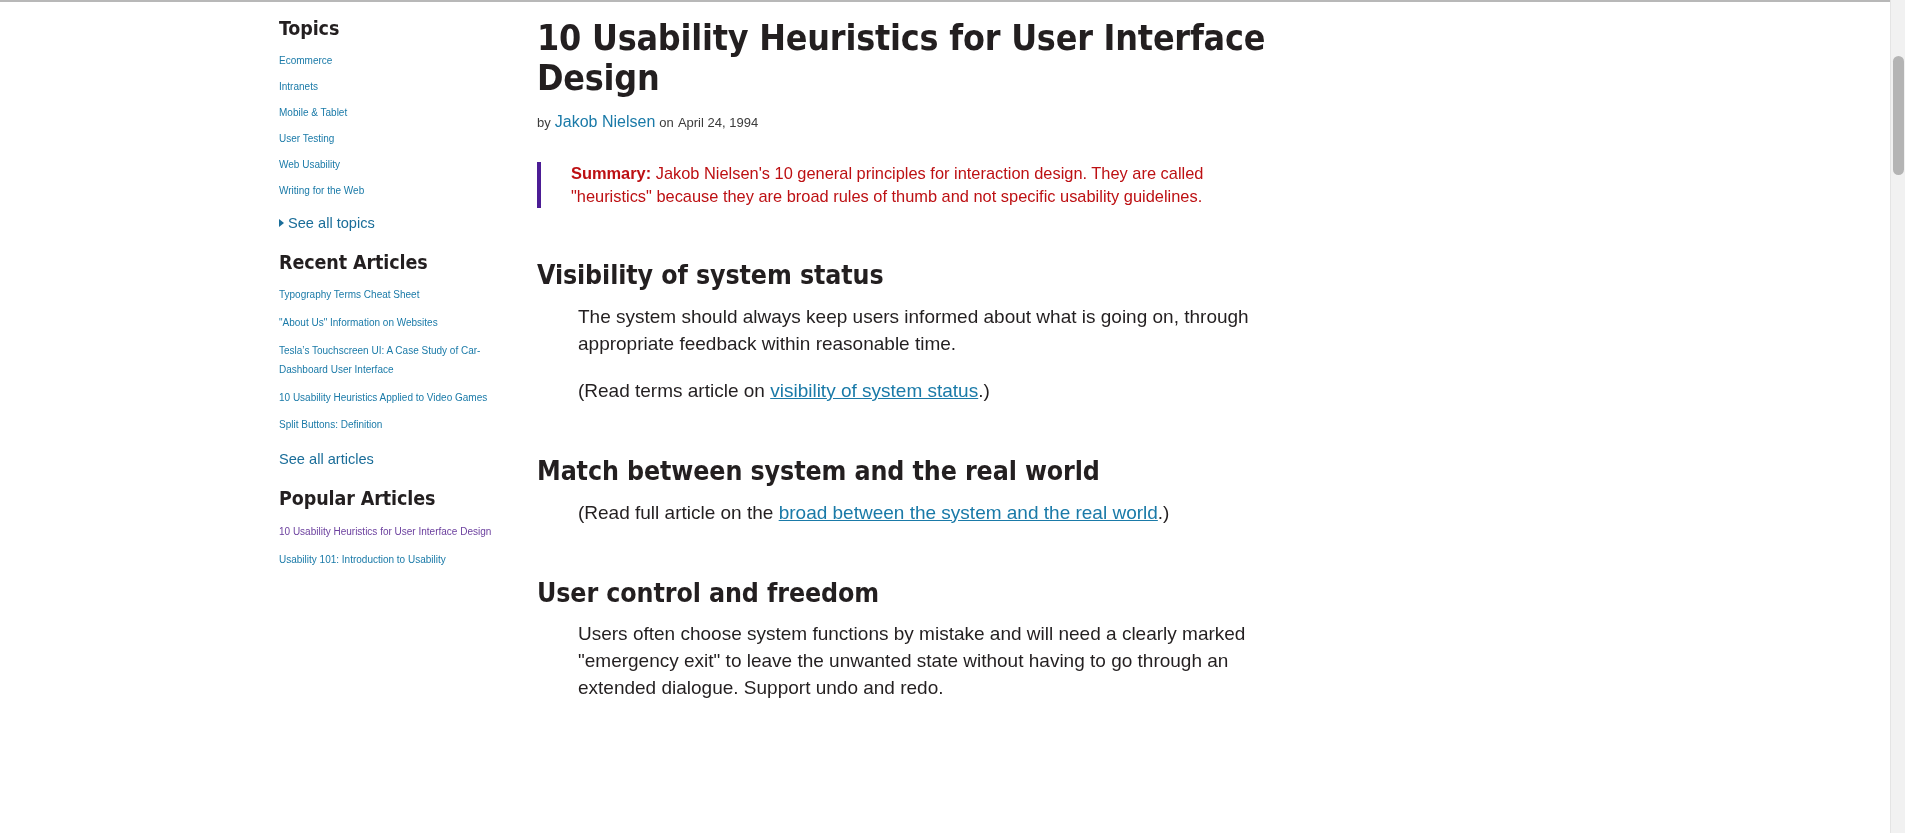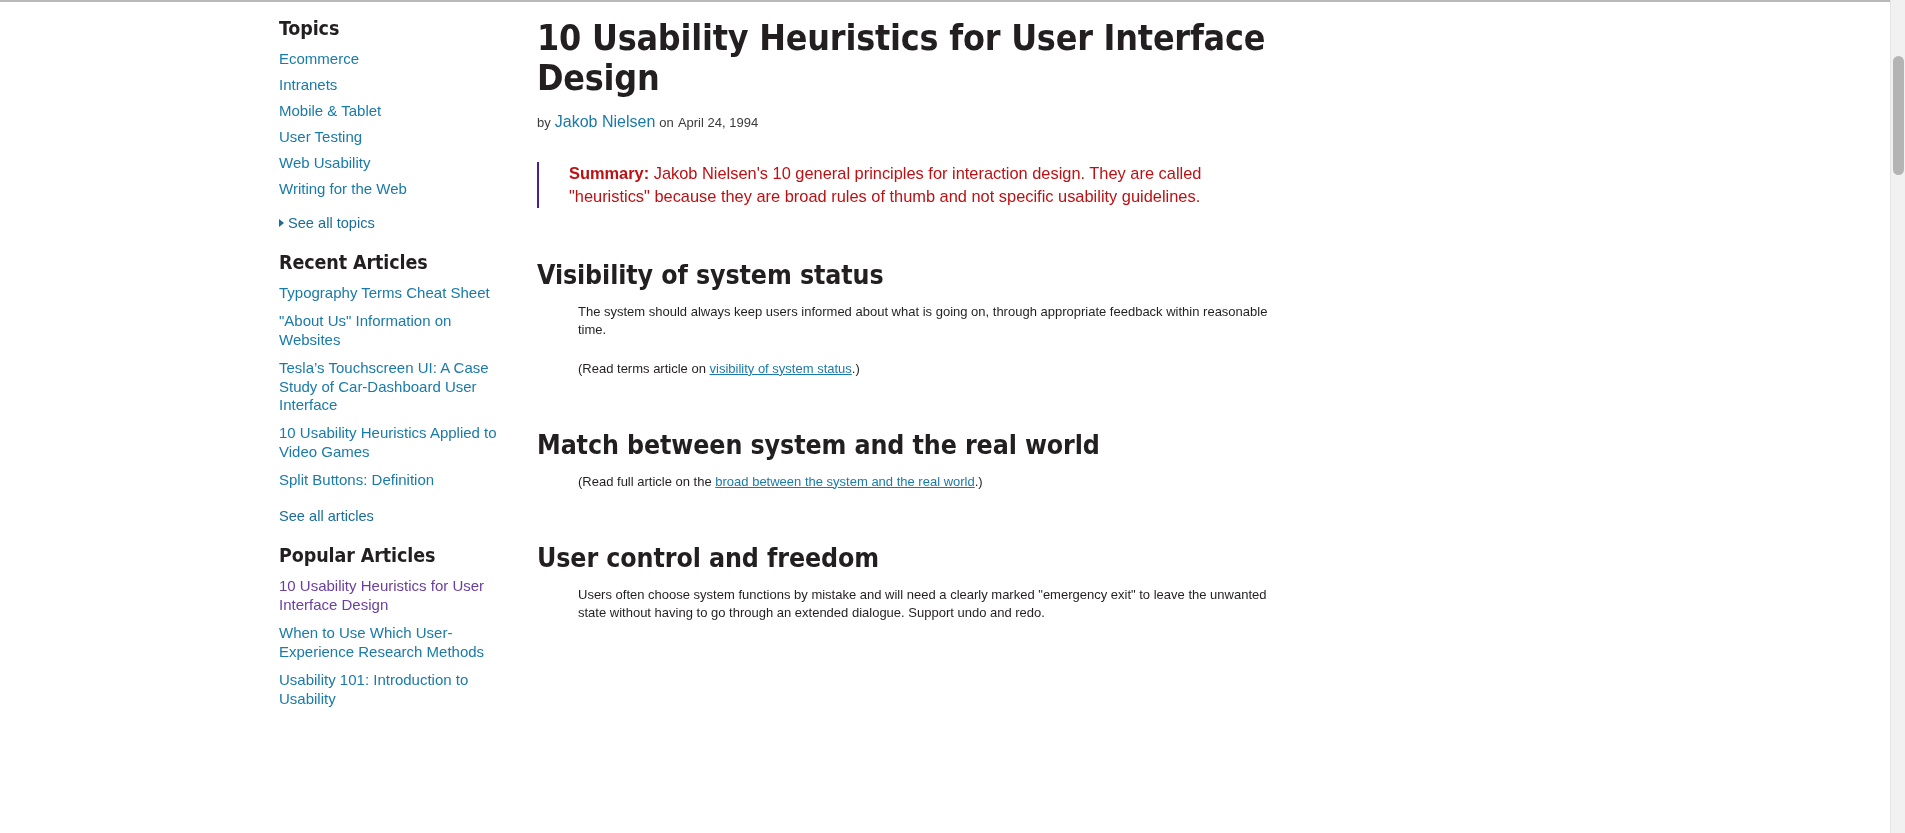--- a/index.html
+++ b/index.html
@@ -64,21 +64,21 @@
     margin: 0;
     padding: 0;
   }
   .side-list li {
     margin: 0 0 7px 0;
     line-height: 1.18;
   }
   .side-link {
     color: #1a7aa8;
     text-decoration: none;
-    font-size: 15px;
+    font-size: 10px;
     line-height: 1.18;
     display: inline;
   }
   .side-link.visited { color: #6b3f9e; }
   .see-all {
     margin-top: 9px;
     font-size: 14.6px;
     font-weight: normal;
     color: #1a6d99;
     text-decoration: none;
@@ -133,21 +133,21 @@
     color: #1a7aa8;
     text-decoration: none;
     margin-right: 9px;
     font-size: 15.3px;
   }
   .topics-line .tlabel { font-size: 14.6px; }
 
   .summary {
     margin: 30px 0 0 0;
     padding: 0 0 0 30px;
-    border-left: 2px solid #4c1d95;
+    border-left: 4px solid #4c1d95;
     color: #bd1013;
     font-size: 16.4px;
     line-height: 1.42;
     max-width: 730px;
   }
   .summary b { font-weight: bold; }
 
   h2.heuristic {
     font-family: "DejaVu Sans Condensed", "Liberation Sans Narrow", "Liberation Sans", sans-serif;
     font-weight: bold;
@@ -155,21 +155,21 @@
     line-height: 1.15;
     letter-spacing: -0.1px;
     color: #231f20;
     margin: 52px 0 12px 0;
   }
   .hbody {
     margin: 0 0 0 41px;
     max-width: 700px;
   }
   .hbody p {
-    font-size: 13px;
+    font-size: 19px;
     line-height: 1.43;
     color: #231f20;
     margin: 0 0 20px 0;
   }
   .hbody p:last-child { margin-bottom: 0; }
   .hbody a {
     color: #1a7aa8;
     text-decoration: underline;
   }
 
@@ -250,23 +250,20 @@
 
       <a class="see-all" href="#">See all articles</a>
 
       <h3 class="side-heading second">Popular Articles</h3>
 
       <ul class="side-list popular-list">
         <li>
           <a class="side-link visited" href="#">10 Usability Heuristics for User Interface Design</a>
         </li>
         <li>
-          <a class="side-link" href="#">When to Use Which User-Experience Research Methods</a>
-        </li>
-        <li>
           <a class="side-link" href="#">Usability 101: Introduction to Usability</a>
         </li>
       </ul>
 
     </aside>
 
     <main class="main">
 
       <h1 class="article-title">10 Usability Heuristics for User Interface Design</h1>
 

